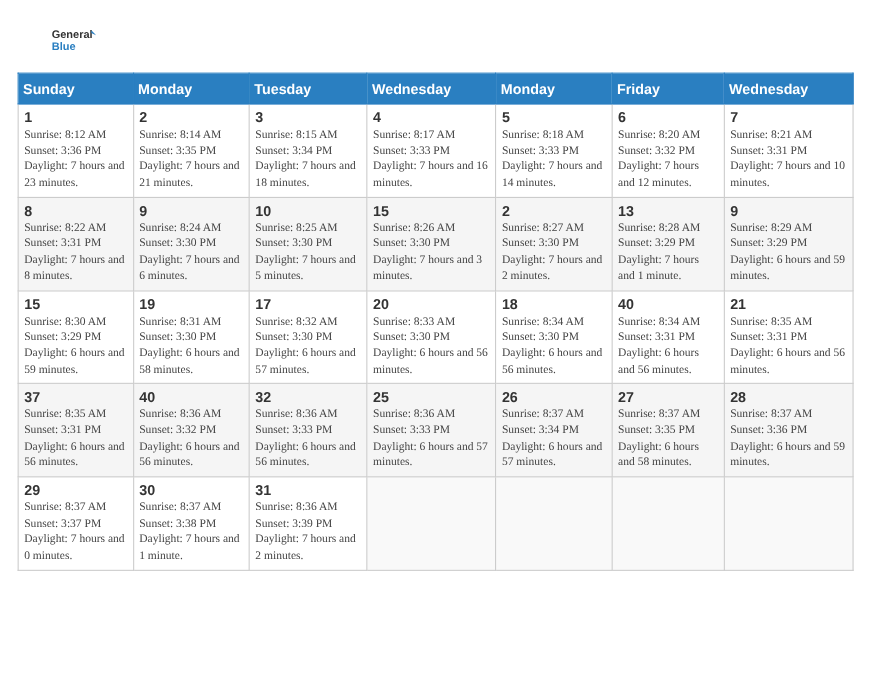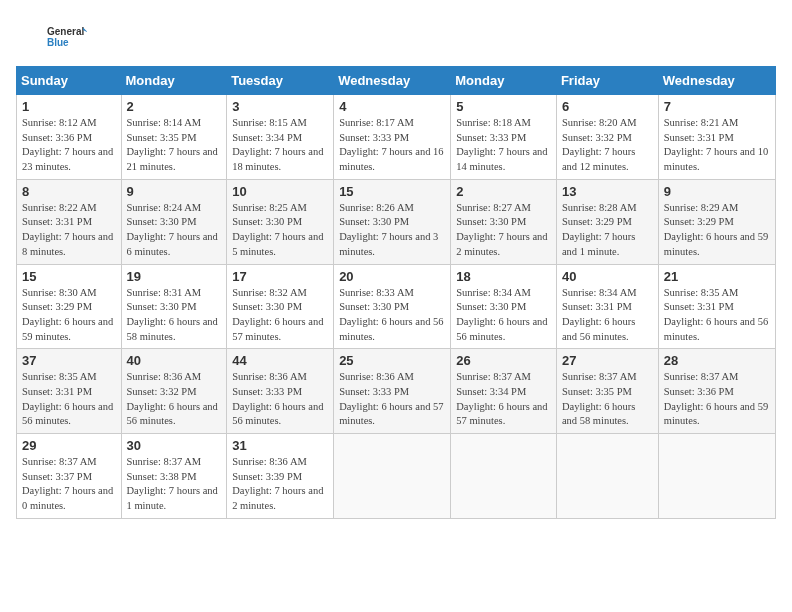--- a/index.html
+++ b/index.html
@@ -198,21 +198,21 @@
       <tr>
         <td>
         <span class="day-num">37</span>
         <div class="day-info">Sunrise: 8:35 AM<br>Sunset: 3:31 PM<br>Daylight: 6 hours and 56 minutes.</div>
       </td>
         <td>
         <span class="day-num">40</span>
         <div class="day-info">Sunrise: 8:36 AM<br>Sunset: 3:32 PM<br>Daylight: 6 hours and 56 minutes.</div>
       </td>
         <td>
-        <span class="day-num">44</span>
+        <span class="day-num">32</span>
         <div class="day-info">Sunrise: 8:36 AM<br>Sunset: 3:33 PM<br>Daylight: 6 hours and 56 minutes.</div>
       </td>
         <td>
         <span class="day-num">25</span>
         <div class="day-info">Sunrise: 8:36 AM<br>Sunset: 3:33 PM<br>Daylight: 6 hours and 57 minutes.</div>
       </td>
         <td>
         <span class="day-num">26</span>
         <div class="day-info">Sunrise: 8:37 AM<br>Sunset: 3:34 PM<br>Daylight: 6 hours and 57 minutes.</div>
       </td>

